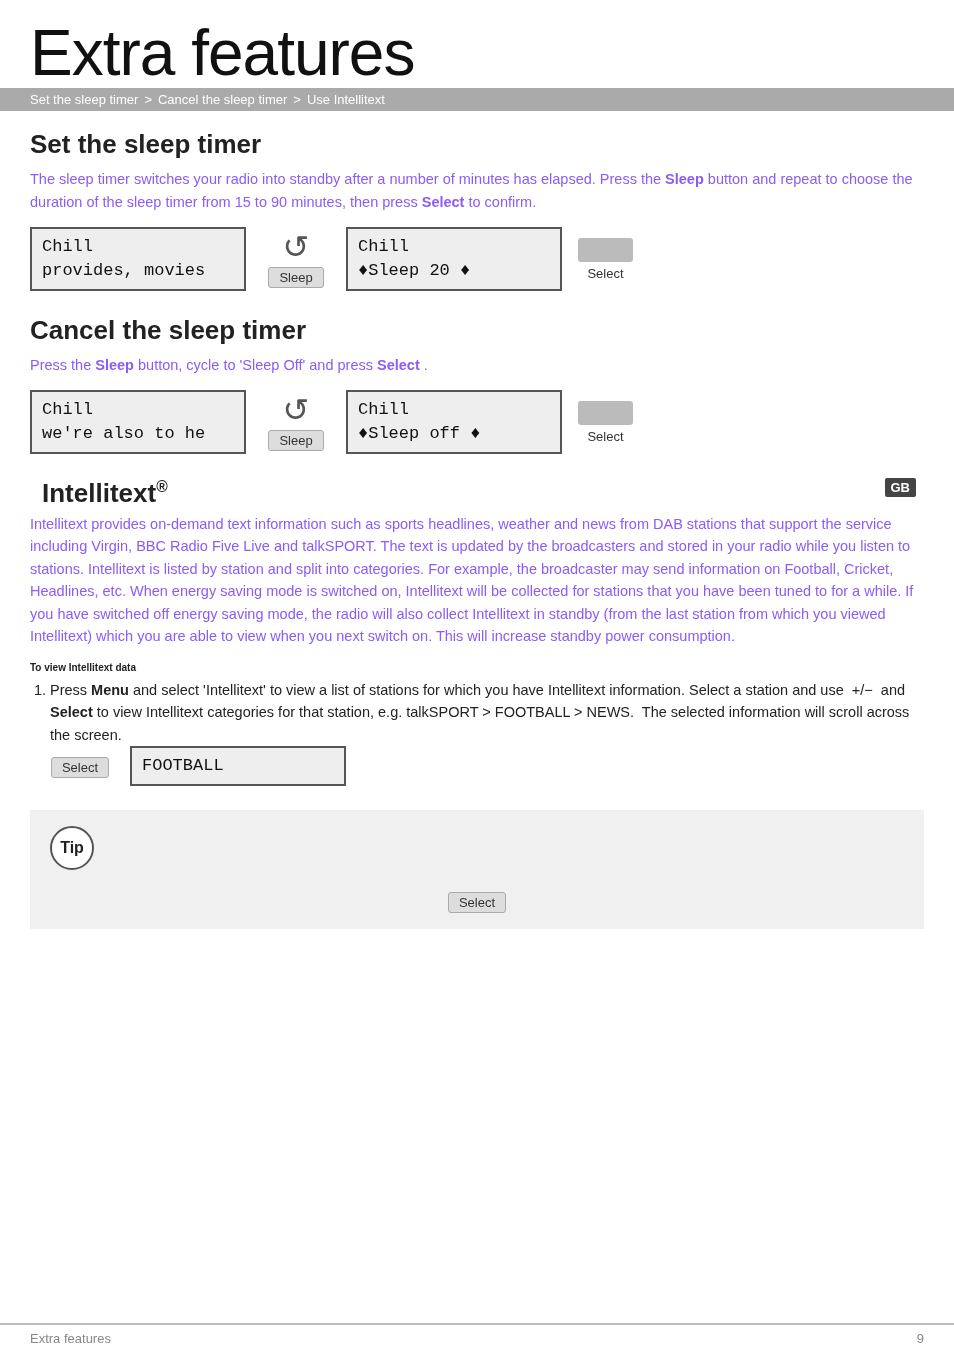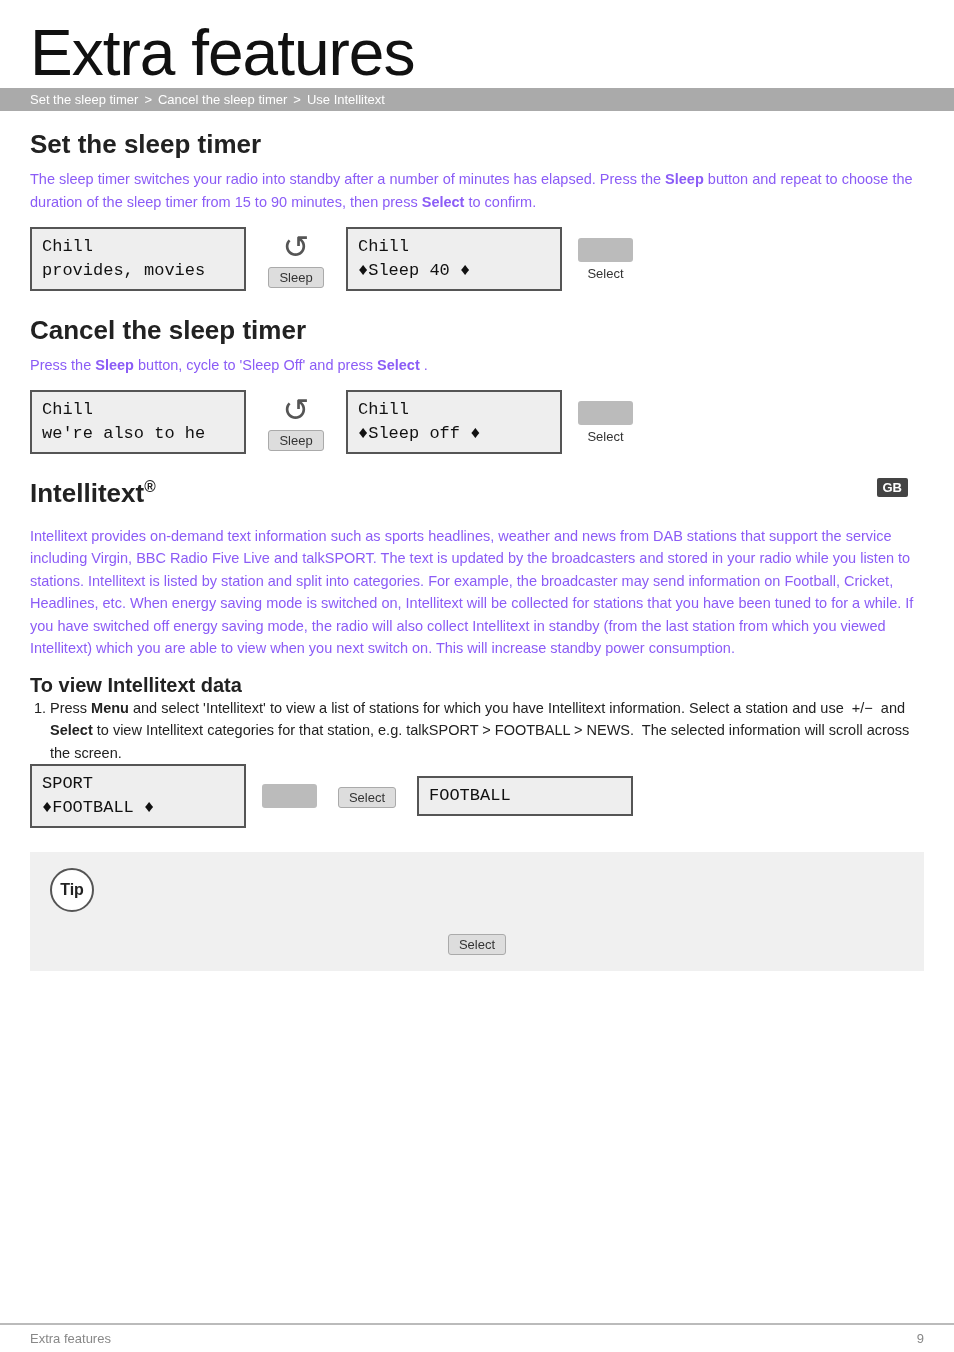--- a/index.html
+++ b/index.html
@@ -128,30 +128,30 @@
       font-weight: bold;
       font-size: 13px;
       padding: 2px 6px;
       border-radius: 2px;
     }
 
     
     .intellitext-heading {
       font-size: 26px;
       font-weight: bold;
+      padding: 0 42px;
+      margin-bottom: 4px;
+    }
+
+    
+    .sub-heading {
+      font-size: 10px;
+      font-weight: bold;
       padding: 0 30px;
-      margin-bottom: 16px;
-    }
-
-    
-    .sub-heading {
-      font-size: 20px;
-      font-weight: bold;
-      padding: 0 30px;
-      margin-bottom: 0;
+      margin-bottom: 6px;
     }
 
     
     .numbered-list {
       padding: 0 30px 0 50px;
     }
     .numbered-list li {
       font-size: 14.5px;
       line-height: 1.55;
       color: #222;
@@ -245,21 +245,21 @@
   </div>
 
   <div class="arrow-block">
     <span class="arrow-curve">↺</span>
     <span class="button-label">Sleep</span>
   </div>
 
   <div class="screen-select-pair">
     <div class="lcd-screen">
       <span class="lcd-line">Chill</span>
-      <span class="lcd-line">♦Sleep 40      ♦</span>
+      <span class="lcd-line">♦Sleep 20      ♦</span>
     </div>
     <div class="select-btn-block">
       <div class="select-rect"></div>
       <span class="select-label">Select</span>
     </div>
   </div>
 </div>
 
 <div class="section-heading">Cancel the sleep timer</div>
 <div class="body-text">
@@ -286,46 +286,37 @@
       <div class="select-rect"></div>
       <span class="select-label">Select</span>
     </div>
   </div>
 </div>
 
 <div style="position:relative;">
   <div class="intellitext-heading">
     Intellitext<span class="superscript">®</span>
   </div>
-  <div class="gb-badge" style="top:0; right:46px; position:absolute;text-align:center;">GB</div>
+  <div class="gb-badge" style="top:0; right:38px; position:absolute;text-align:center;">GB</div>
 </div>
 
 <div class="body-text">Intellitext provides on-demand text information such as sports headlines, weather and news from DAB stations that support the service including Virgin, BBC Radio Five Live and talkSPORT. The text is updated by the broadcasters and stored in your radio while you listen to stations. Intellitext is listed by station and split into categories. For example, the broadcaster may send information on Football, Cricket, Headlines, etc. When energy saving mode is switched on, Intellitext will be collected for stations that you have been tuned to for a while. If you have switched off energy saving mode, the radio will also collect Intellitext in standby (from the last station from which you viewed Intellitext) which you are able to view when you next switch on. This will increase standby power consumption.</div>
 
 <div class="sub-heading">To view Intellitext data</div>
 
 <ol class="numbered-list">
   <li>
     Press <b>Menu</b> and select 'Intellitext' to view a list of stations for which you have Intellitext
     information. Select a station and use &nbsp;+/−&nbsp; and <b>Select</b> to view Intellitext categories for that
     station, e.g. talkSPORT &gt; FOOTBALL &gt; NEWS.&nbsp; The selected information will scroll across the
     screen.
   </li>
 </ol>
 
 <div class="diagram-row">
-  <div class="screen-select-pair">
-    <div class="lcd-screen">
-      <span class="lcd-line">SPORT</span>
-      <span class="lcd-line">♦FOOTBALL       ♦</span>
-    </div>
-    <div class="select-btn-block">
-      <div class="select-rect"></div>
-    </div>
-  </div>
 
   <div class="arrow-block">
     <span class="button-label">Select</span>
   </div>
 
   <div class="lcd-screen">
     <span class="lcd-line">FOOTBALL</span>
   </div>
 </div>
 

